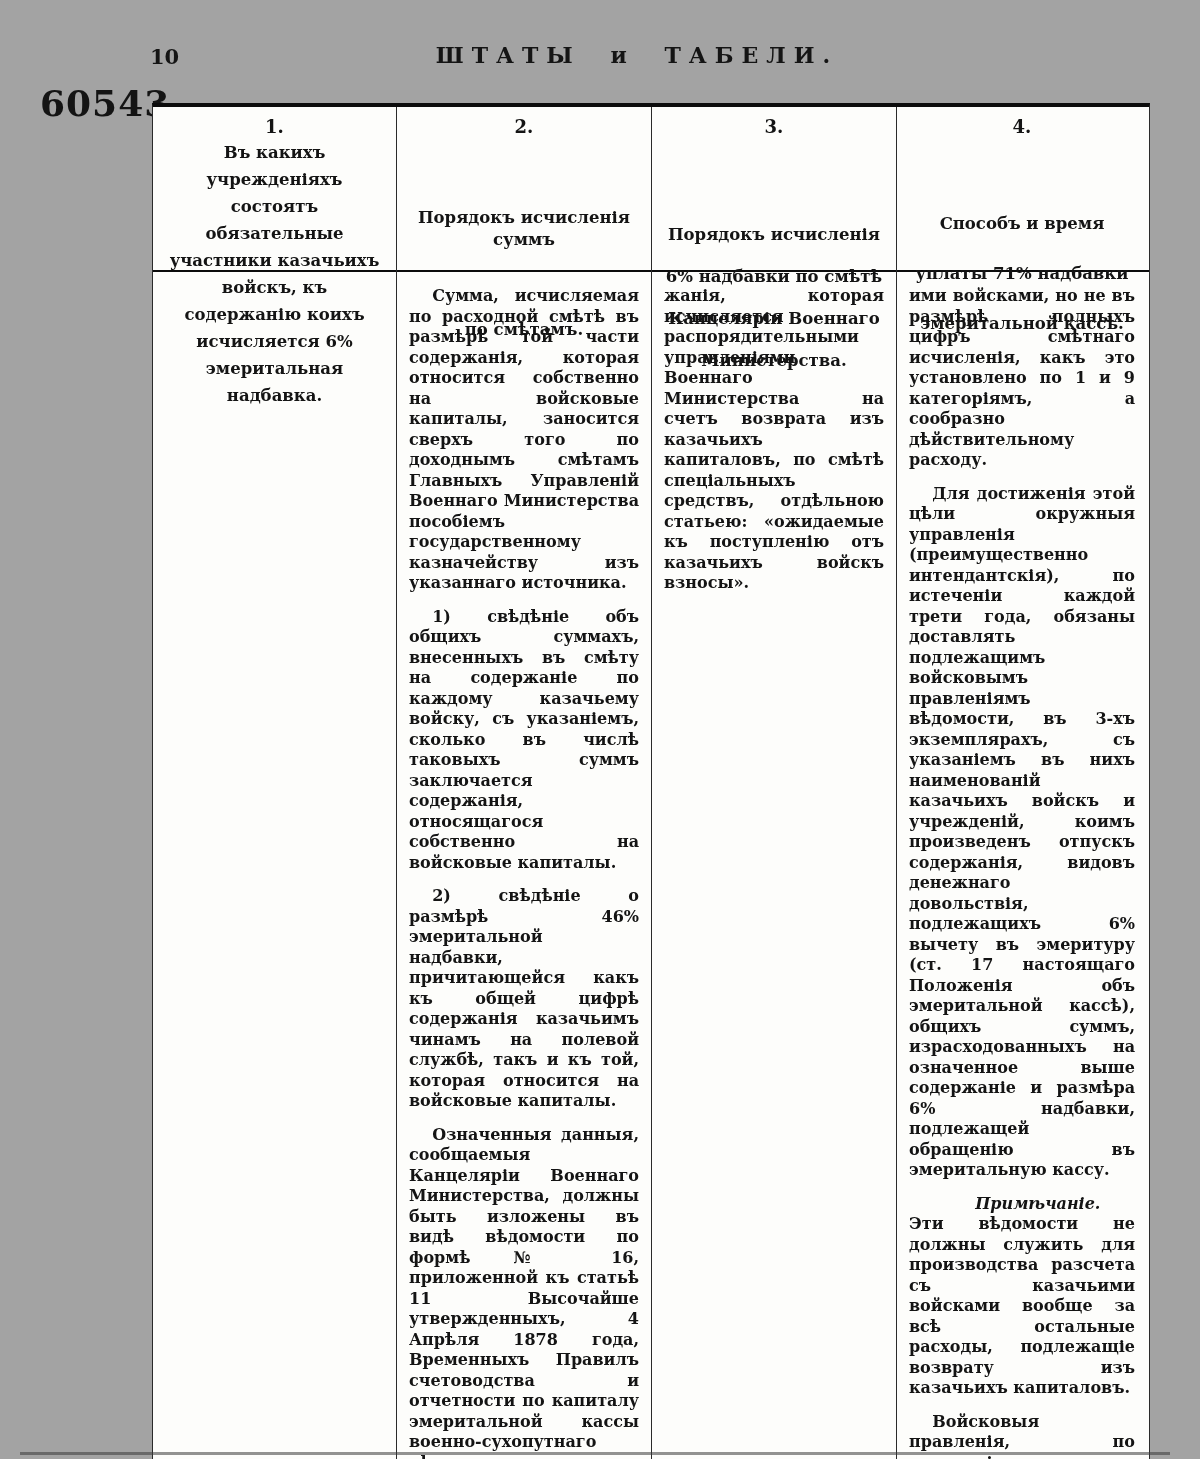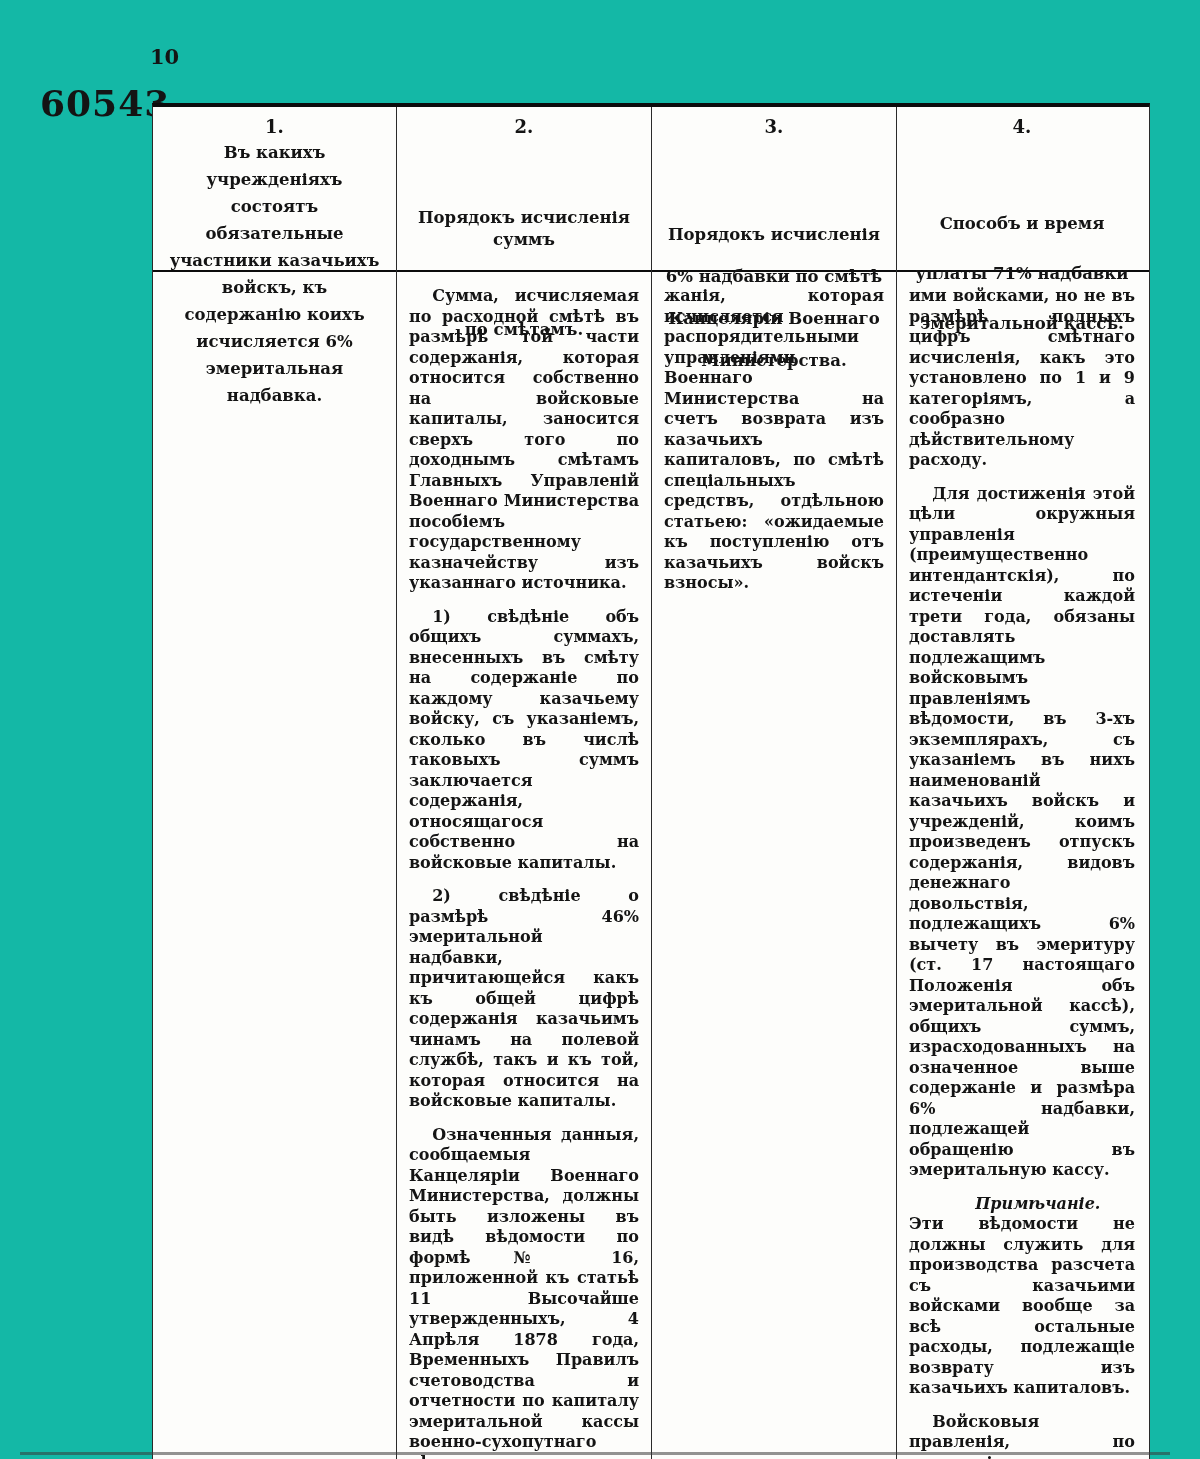--- a/index.html
+++ b/index.html
@@ -5,21 +5,21 @@
   html,body { margin:0; padding:0; }
   body {
     width:1200px; height:1459px;
     background:#f4f3ef;
     font-family:"DejaVu Serif", serif;
     color:#141414;
   }
   .page {
     position:relative;
     width:1200px; height:1459px;
-    background:#14b8a6;
+    background:#a3a3a3;
     overflow:hidden;
   }
   
   .page-number {
     position:absolute; left:150px; top:44px;
     font-size:21px; font-weight:bold;
   }
   .running-title {
     position:absolute; left:637px; top:42px;
     transform:translateX(-50%);
@@ -79,20 +79,21 @@
     position:absolute; left:20px; right:30px; bottom:4px;
     height:3px; background:#3a3a3a; opacity:.55;
   }
 </style>
 </head>
 <body>
 
 <div class="page">
 
   <div class="page-number">10</div>
+  <div class="running-title">ШТАТЫ и ТАБЕЛИ.</div>
   <div class="act-number">60543</div>
 
   <div class="doc-table">
 
     <div class="thead">
       <div class="hcell c1">
         <div class="hnum">1.</div>
         <div class="hmid">
           <div class="htext">Въ какихъ учрежденіяхъ состоятъ обязательные участники казачьихъ войскъ, къ содержанію коихъ исчисляется 6% эмеритальная надбавка.</div>
         </div>

